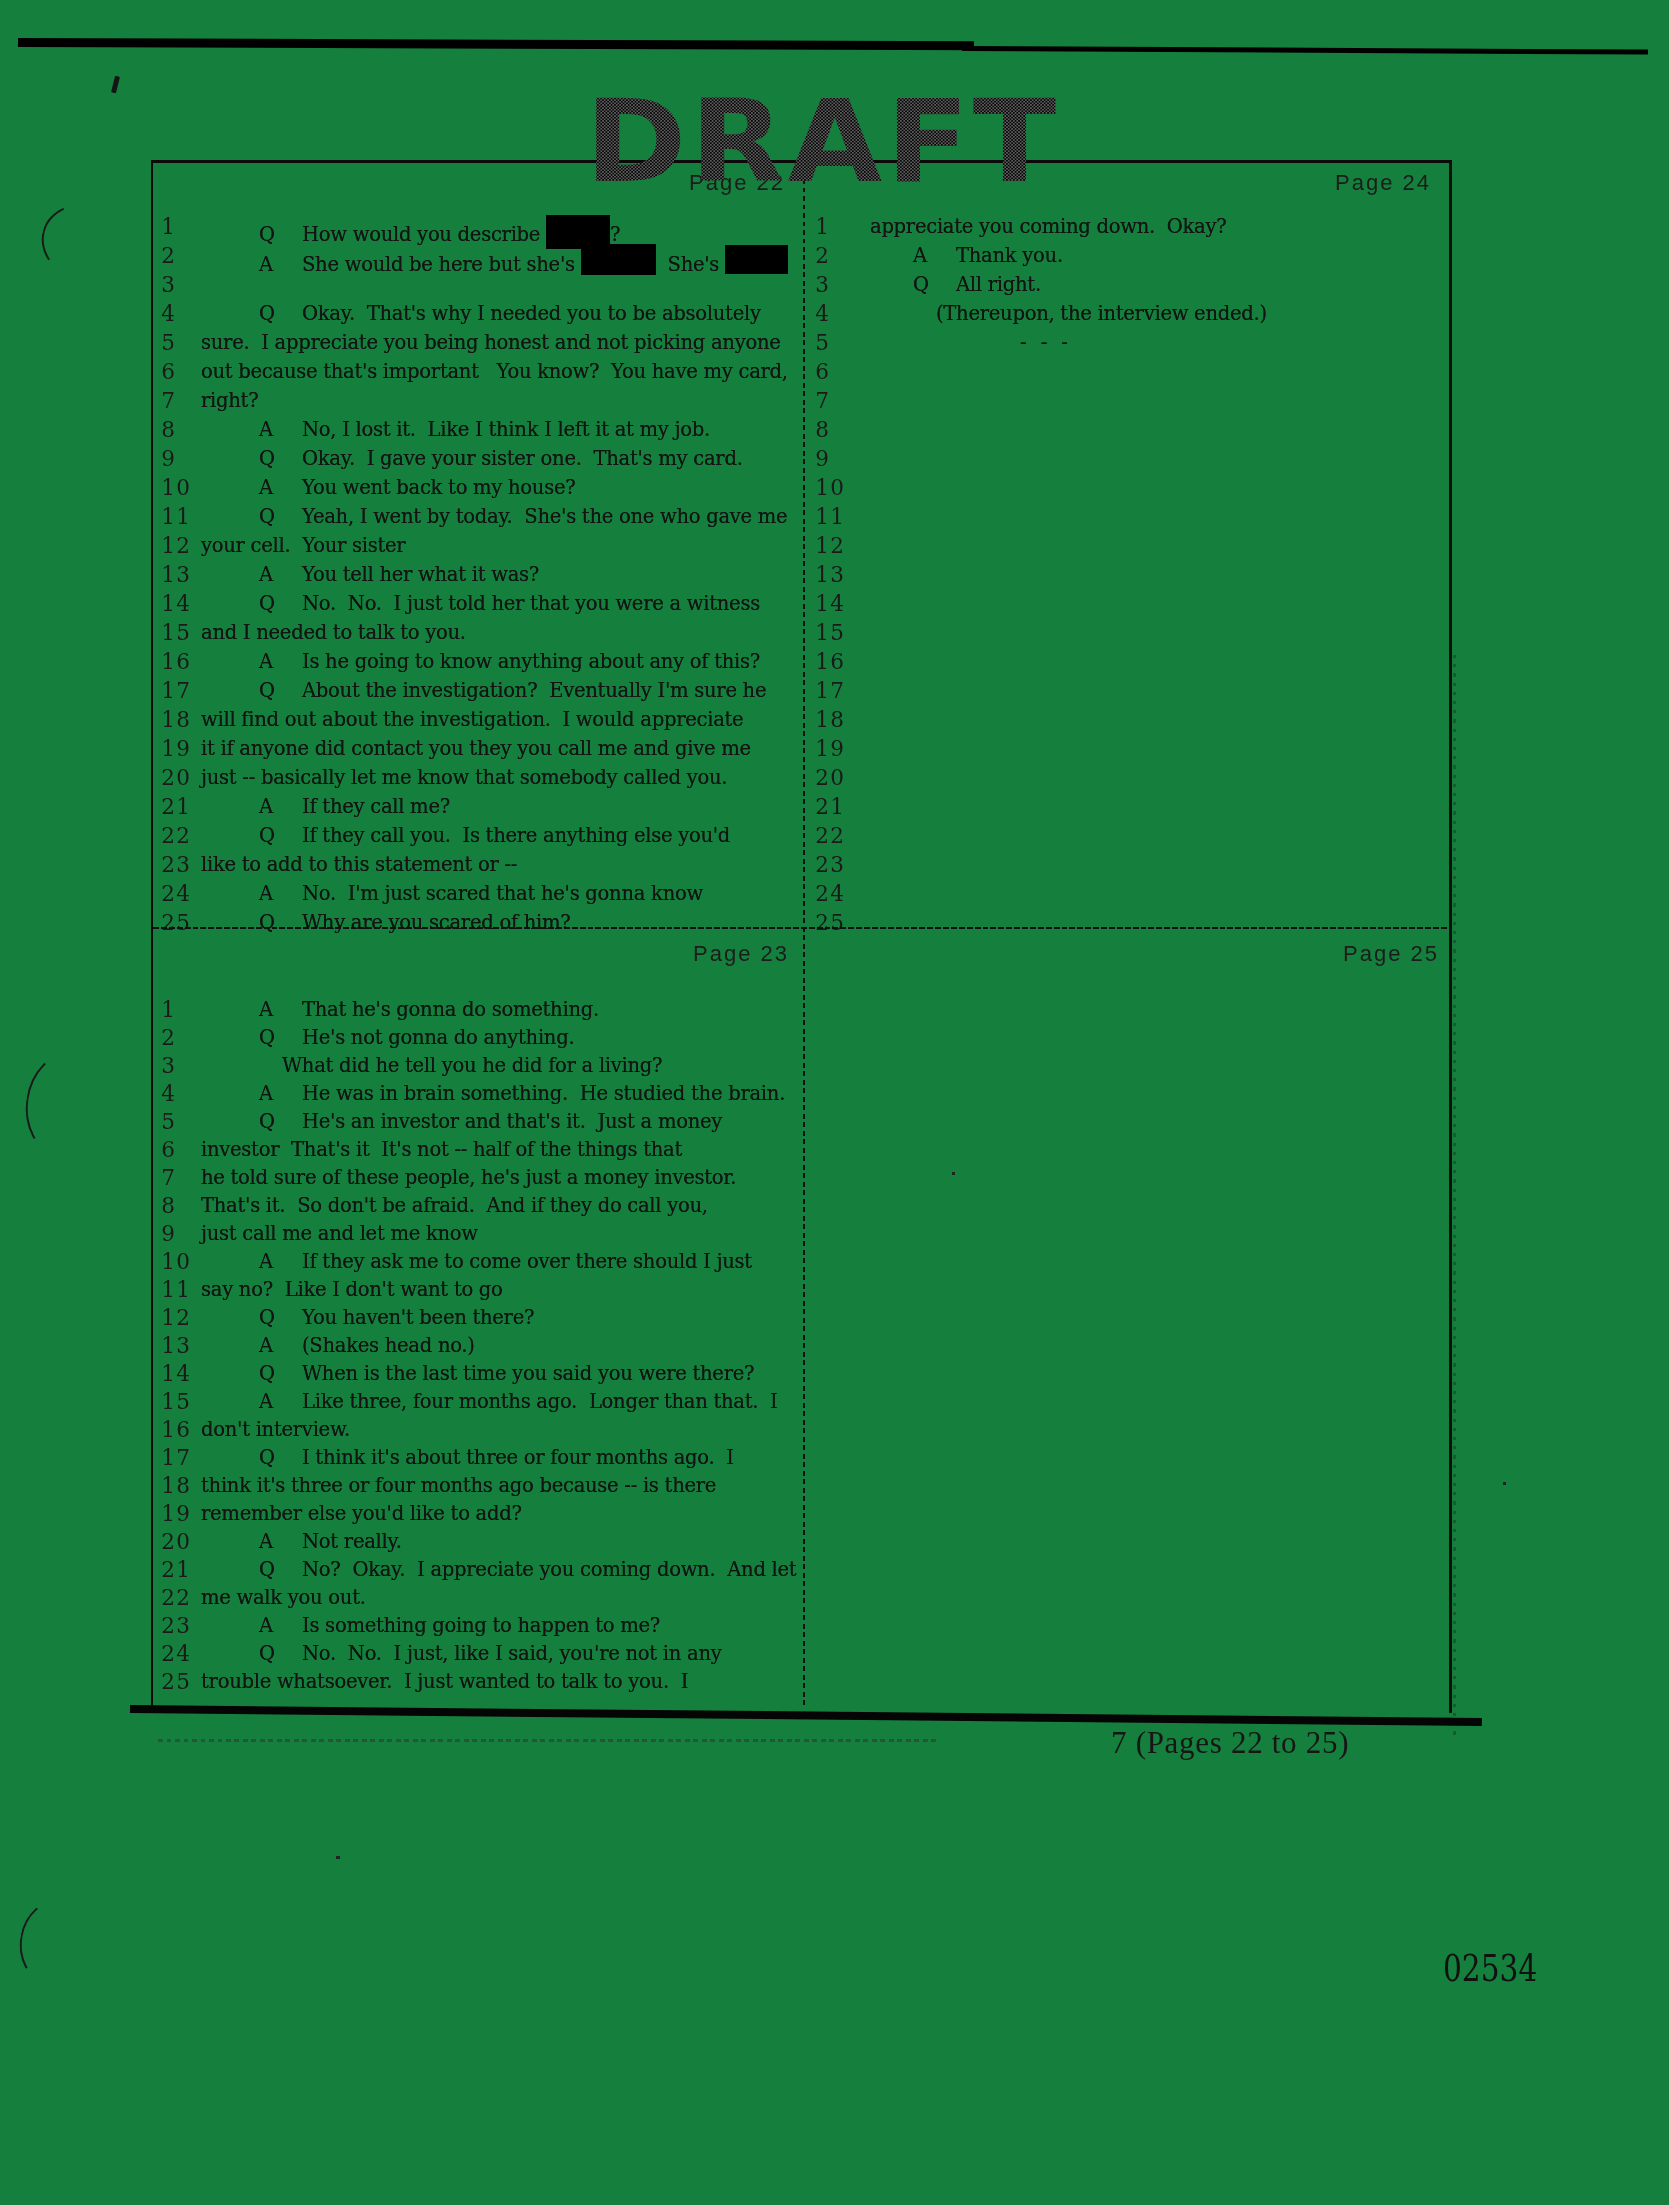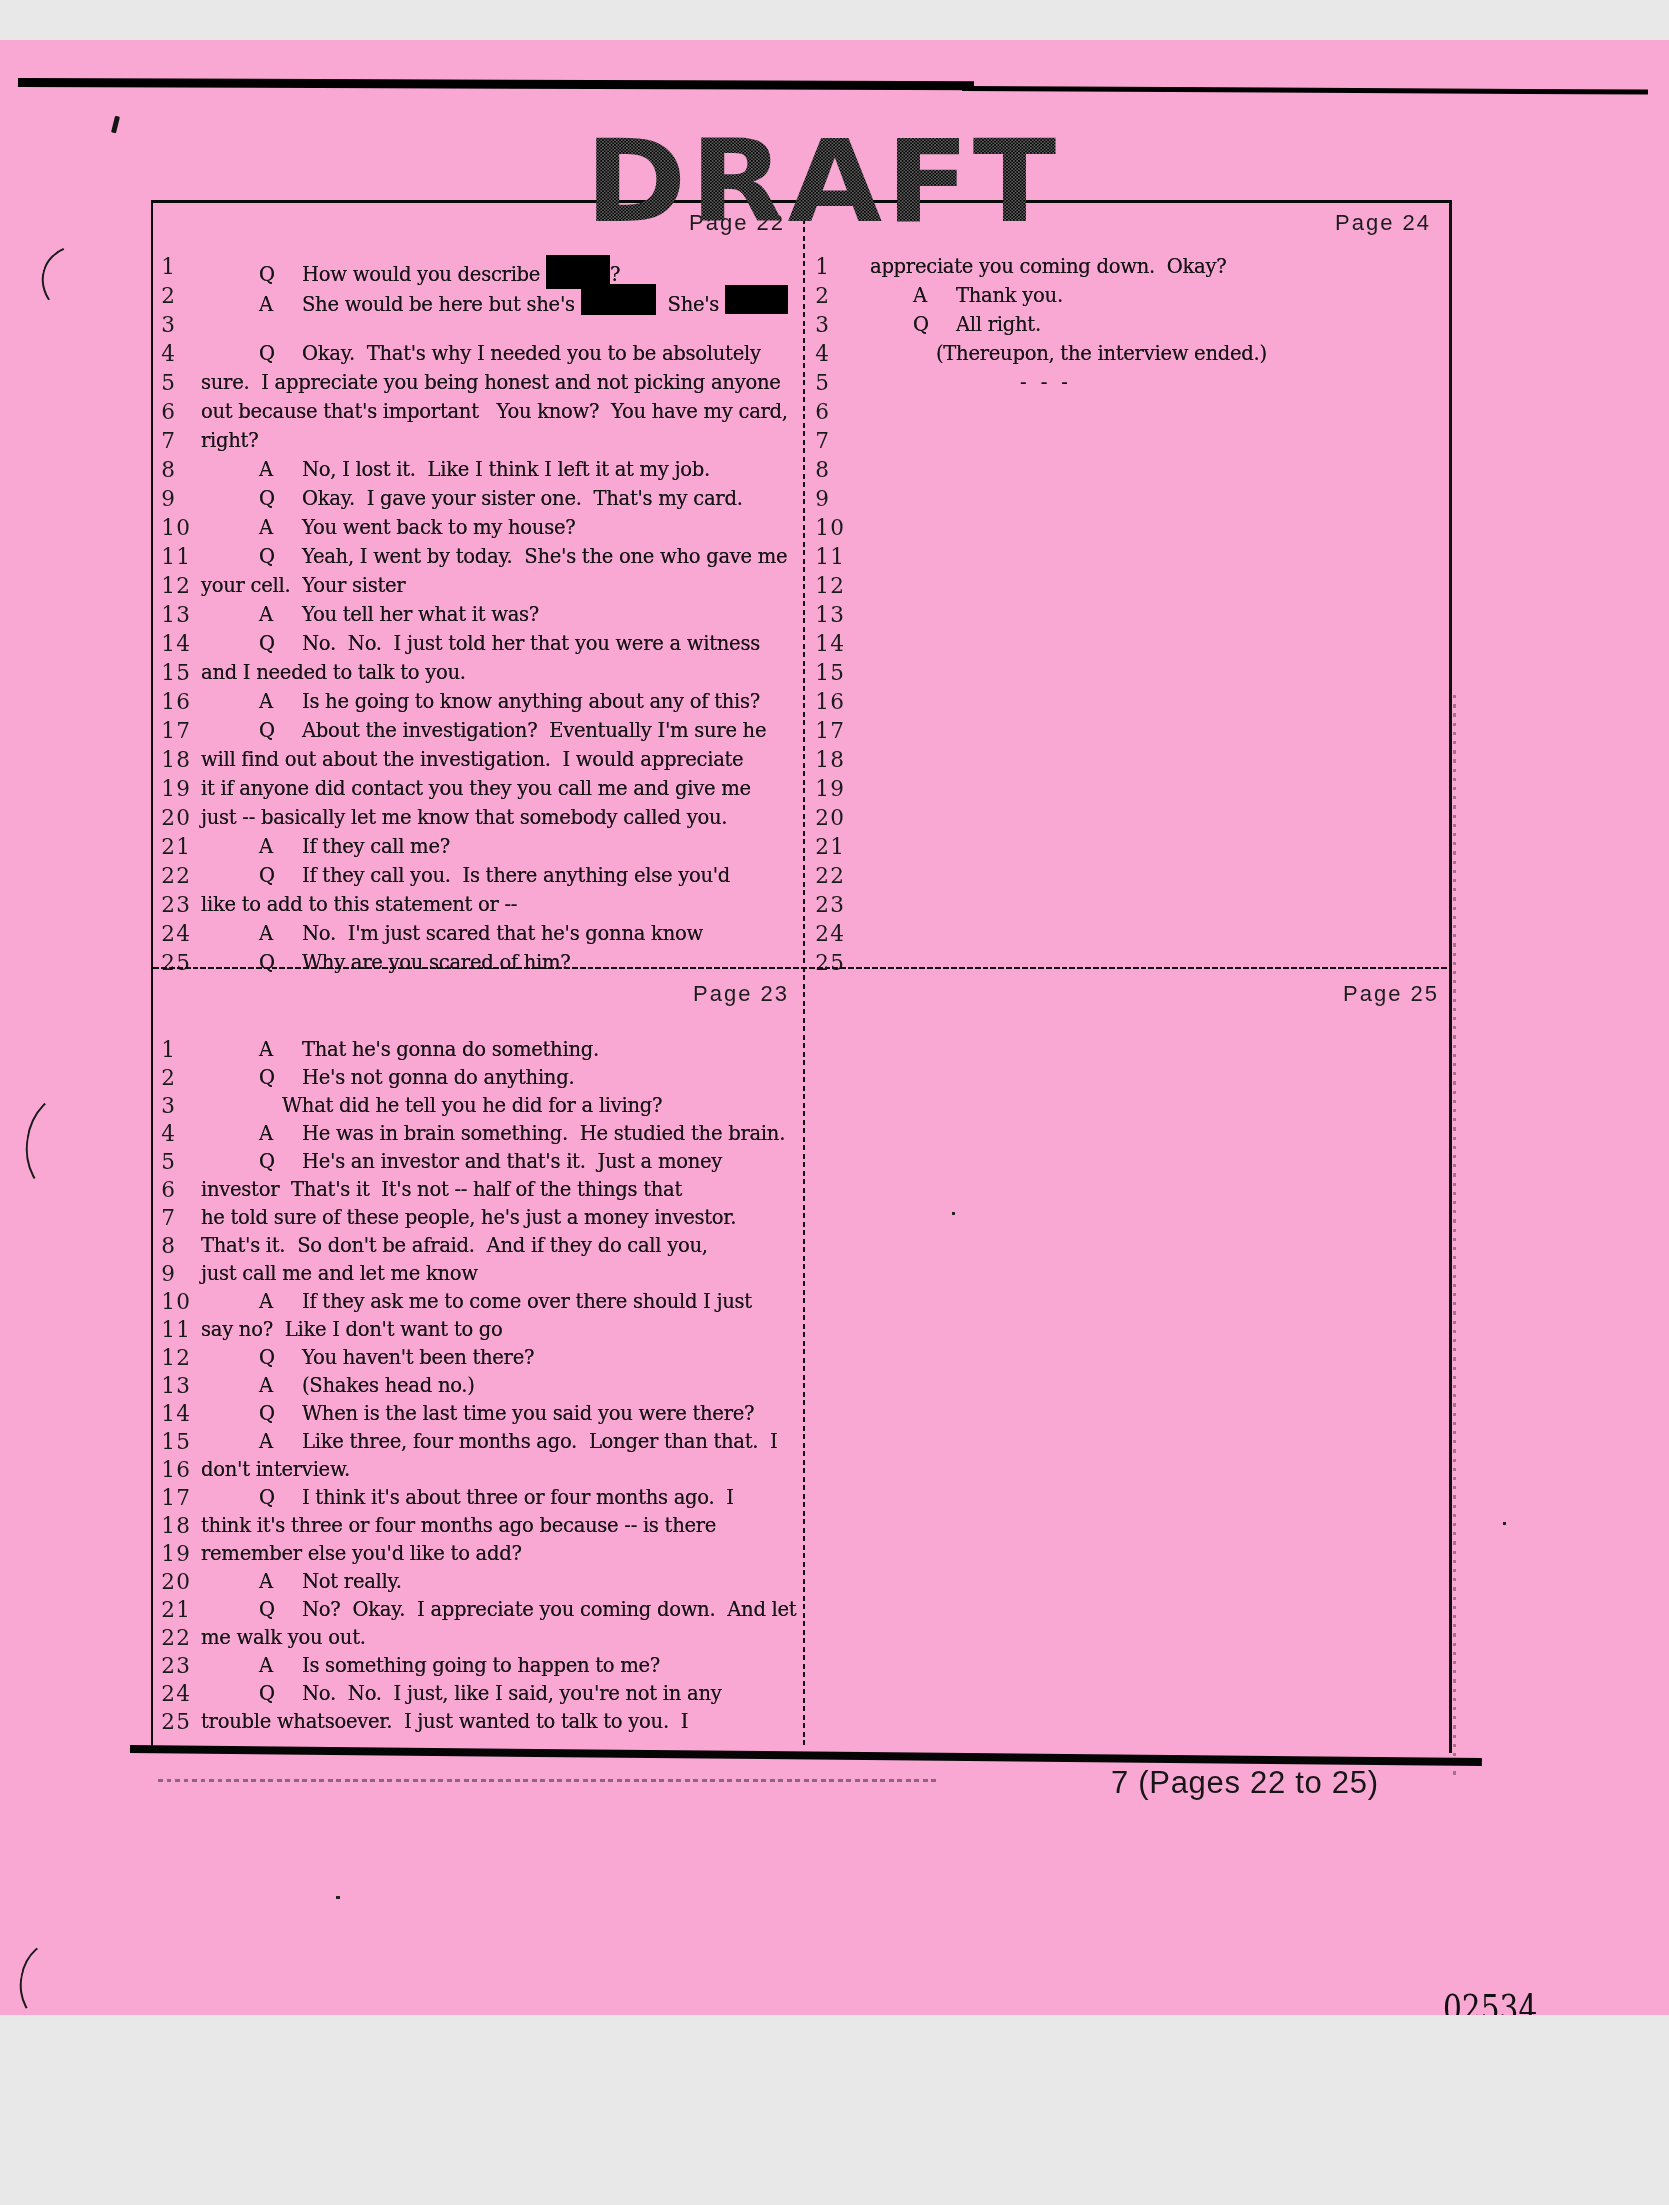--- a/index.html
+++ b/index.html
@@ -1,18 +1,18 @@
 <!DOCTYPE html>
 <html style="font-size:10.5px"><head>
 <meta charset="utf-8">
 <style>
   html,body{margin:0;padding:0;background:#e8e8e8;}
   .page{
-    position:relative;width:1669px;height:1975px;background:#f9a8d4;
-    overflow:hidden;font-family:"DejaVu Serif", serif;color:#171717;margin-top:40px;
+    position:relative;width:1669px;height:2205px;background:#15803d;
+    overflow:hidden;font-family:"DejaVu Serif", serif;color:#171717;
   }
   
   .bar{position:absolute;background:#000;}
   .doc-box{
     position:absolute;left:151px;top:160px;width:1296px;height:1550px;
     border-left:2.6px solid #0a0a0a;border-top:3.3px solid #0a0a0a;border-right:3.9px solid #0f0f0f;
     z-index:3;
   }
   .v-divider{
     position:absolute;left:803px;top:162px;width:2px;height:1545px;z-index:3;
@@ -54,21 +54,21 @@
       background:repeating-conic-gradient(#050505 0% 25%, #5e5e5e 25% 50%) 0 0/3.9px 3.9px;
       -webkit-background-clip:text;background-clip:text;color:transparent;
     }
   }
   
   .pg-header{
     position:absolute;z-index:2;font-family:Liberation Sans, sans-serif;
     font-size:22px;letter-spacing:2px;color:#1c1c1c;white-space:pre;
   }
   .footer-label{
-    position:absolute;left:1111px;top:1725px;font-family:Liberation Sans, sans-serif;
+    position:absolute;left:1111px;top:1725px;font-family:Liberation Serif, serif;
     font-size:31px;letter-spacing:0.7px;color:#161616;white-space:pre;
   }
   .control-number{
     position:absolute;left:1443px;top:1949px;font-family:"DejaVu Serif", serif;
     font-size:38px;color:#111;transform:scaleX(0.78);transform-origin:left top;line-height:1;
   }
   .bates{
     position:absolute;right:13px;top:2156px;font-family:"Liberation Sans", sans-serif;
     font-size:38px;color:#000;letter-spacing:-0.7px;
   }

